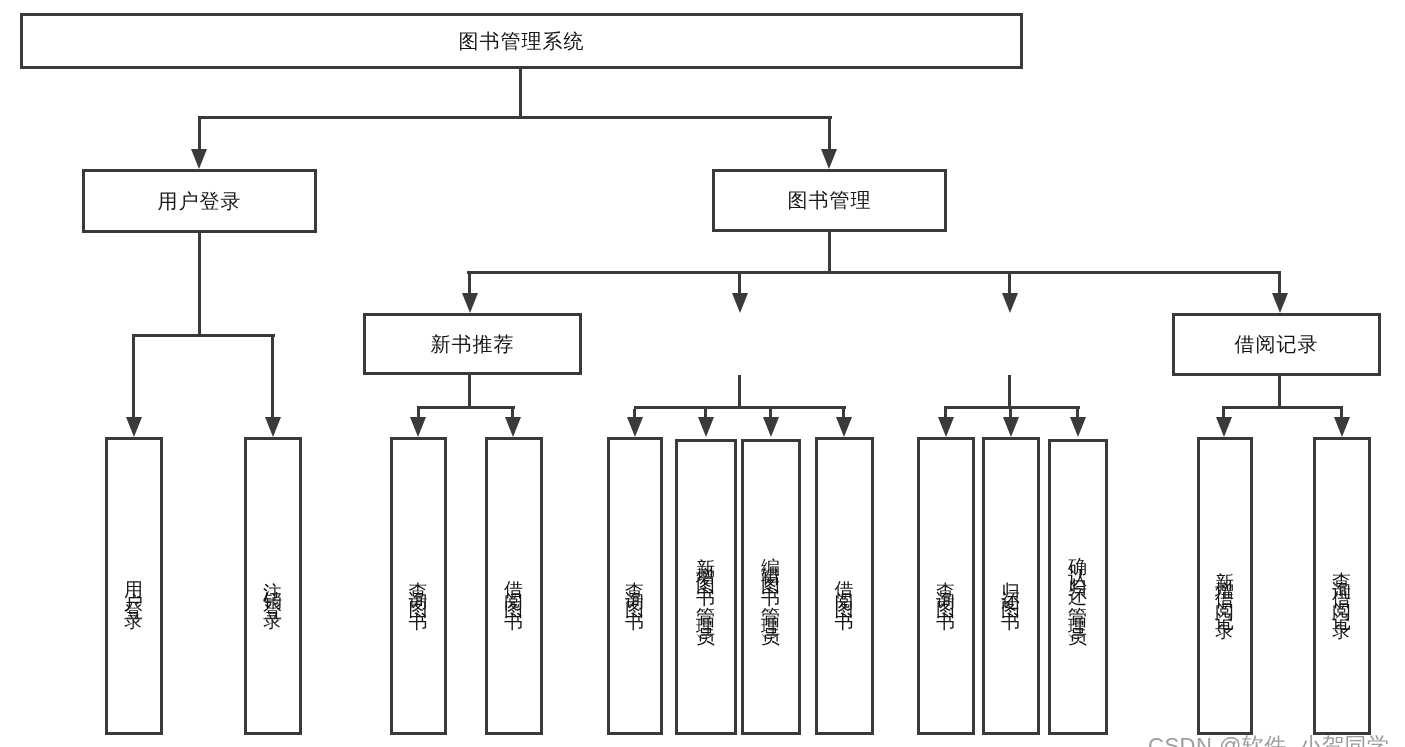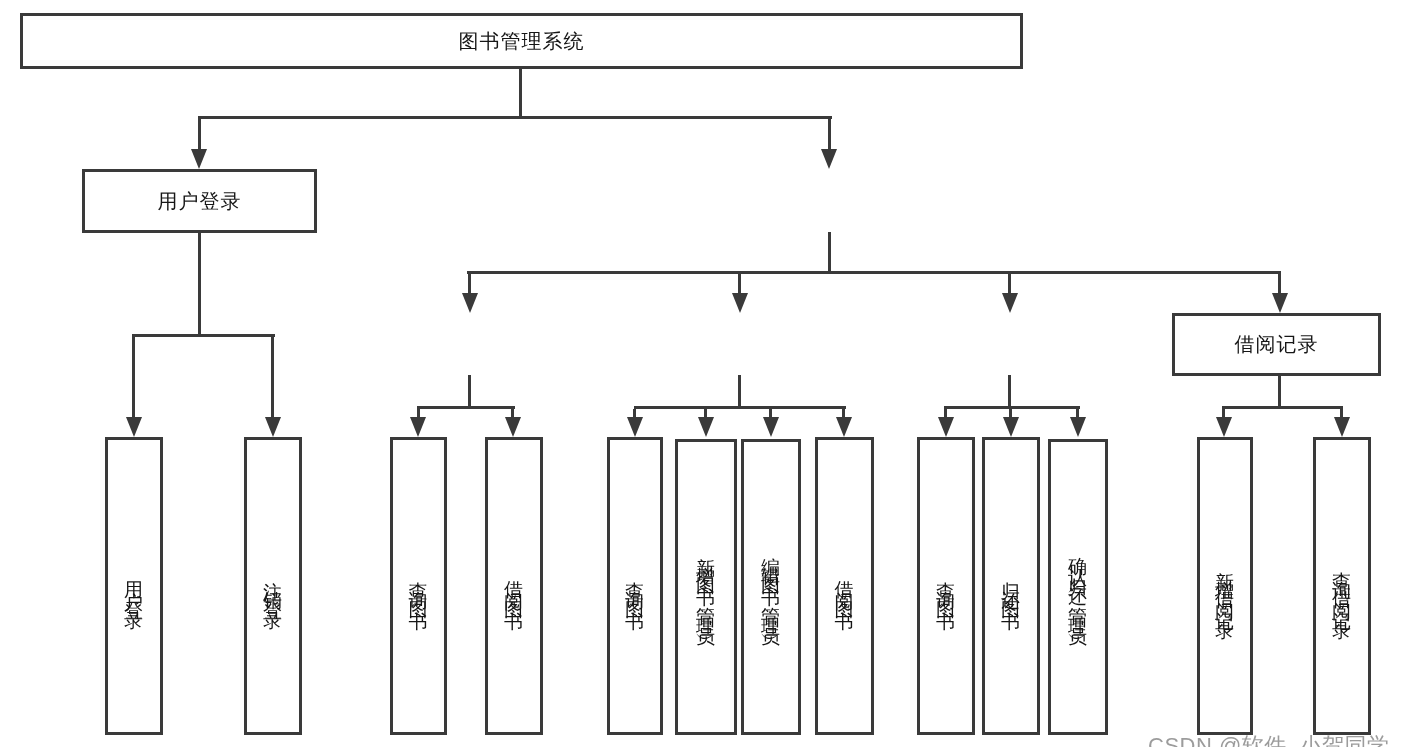--- a/index.html
+++ b/index.html
@@ -58,21 +58,27 @@
 <div class="stage">
 
   <div class="box" style="left:20px; top:13px; width:1003px; height:56px;">
     <span class="hlabel">图书管理系统</span>
   </div>
 
   <div class="box" style="left:82px; top:169px; width:235px; height:64px;">
     <span class="hlabel">用户登录</span>
   </div>
 
-
+  <div class="box" style="left:712px; top:169px; width:235px; height:63px;">
+    <span class="hlabel">图书管理</span>
+  </div>
+
+  <div class="box" style="left:363px; top:313px; width:219px; height:62px;">
+    <span class="hlabel">新书推荐</span>
+  </div>
 
 
 
   <div class="box" style="left:1172px; top:313px; width:209px; height:63px;">
     <span class="hlabel">借阅记录</span>
   </div>
 
   <div class="box" style="left:105px; top:437px; width:58px; height:298px;">
     <span class="vlabel">用户登录</span>
   </div>

